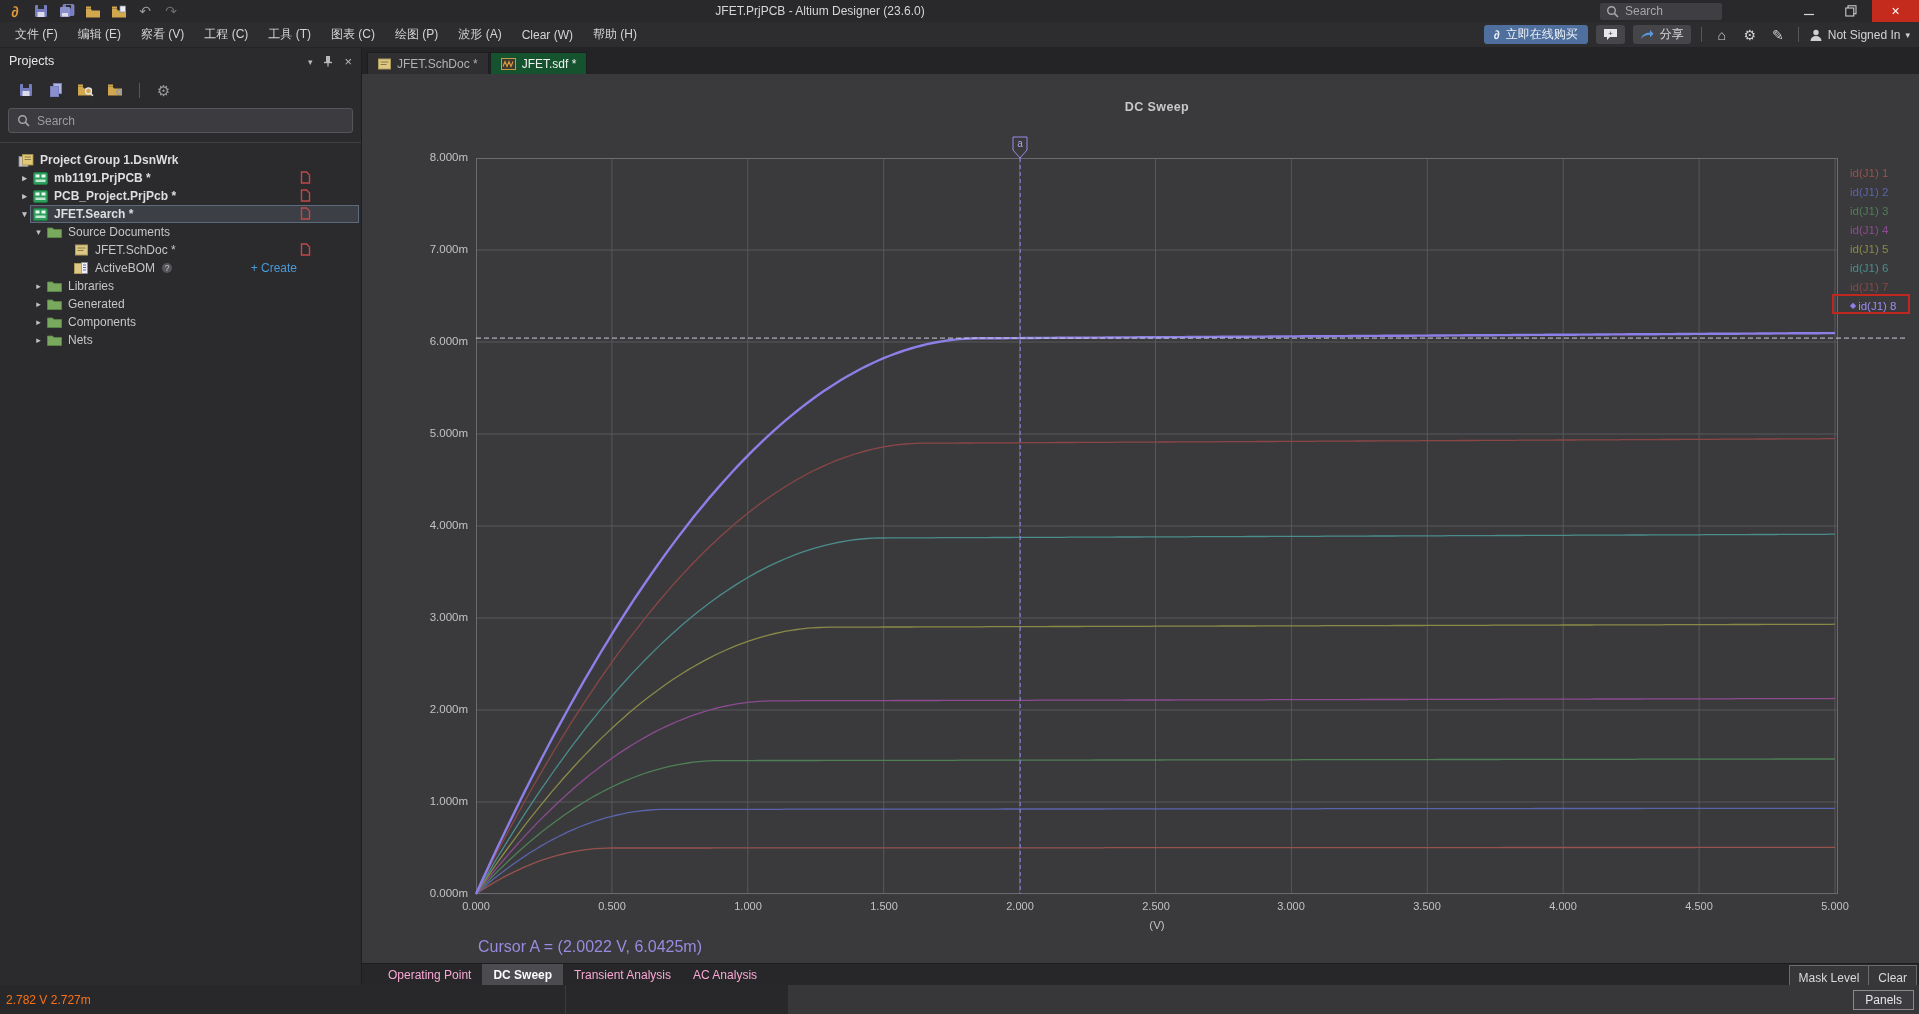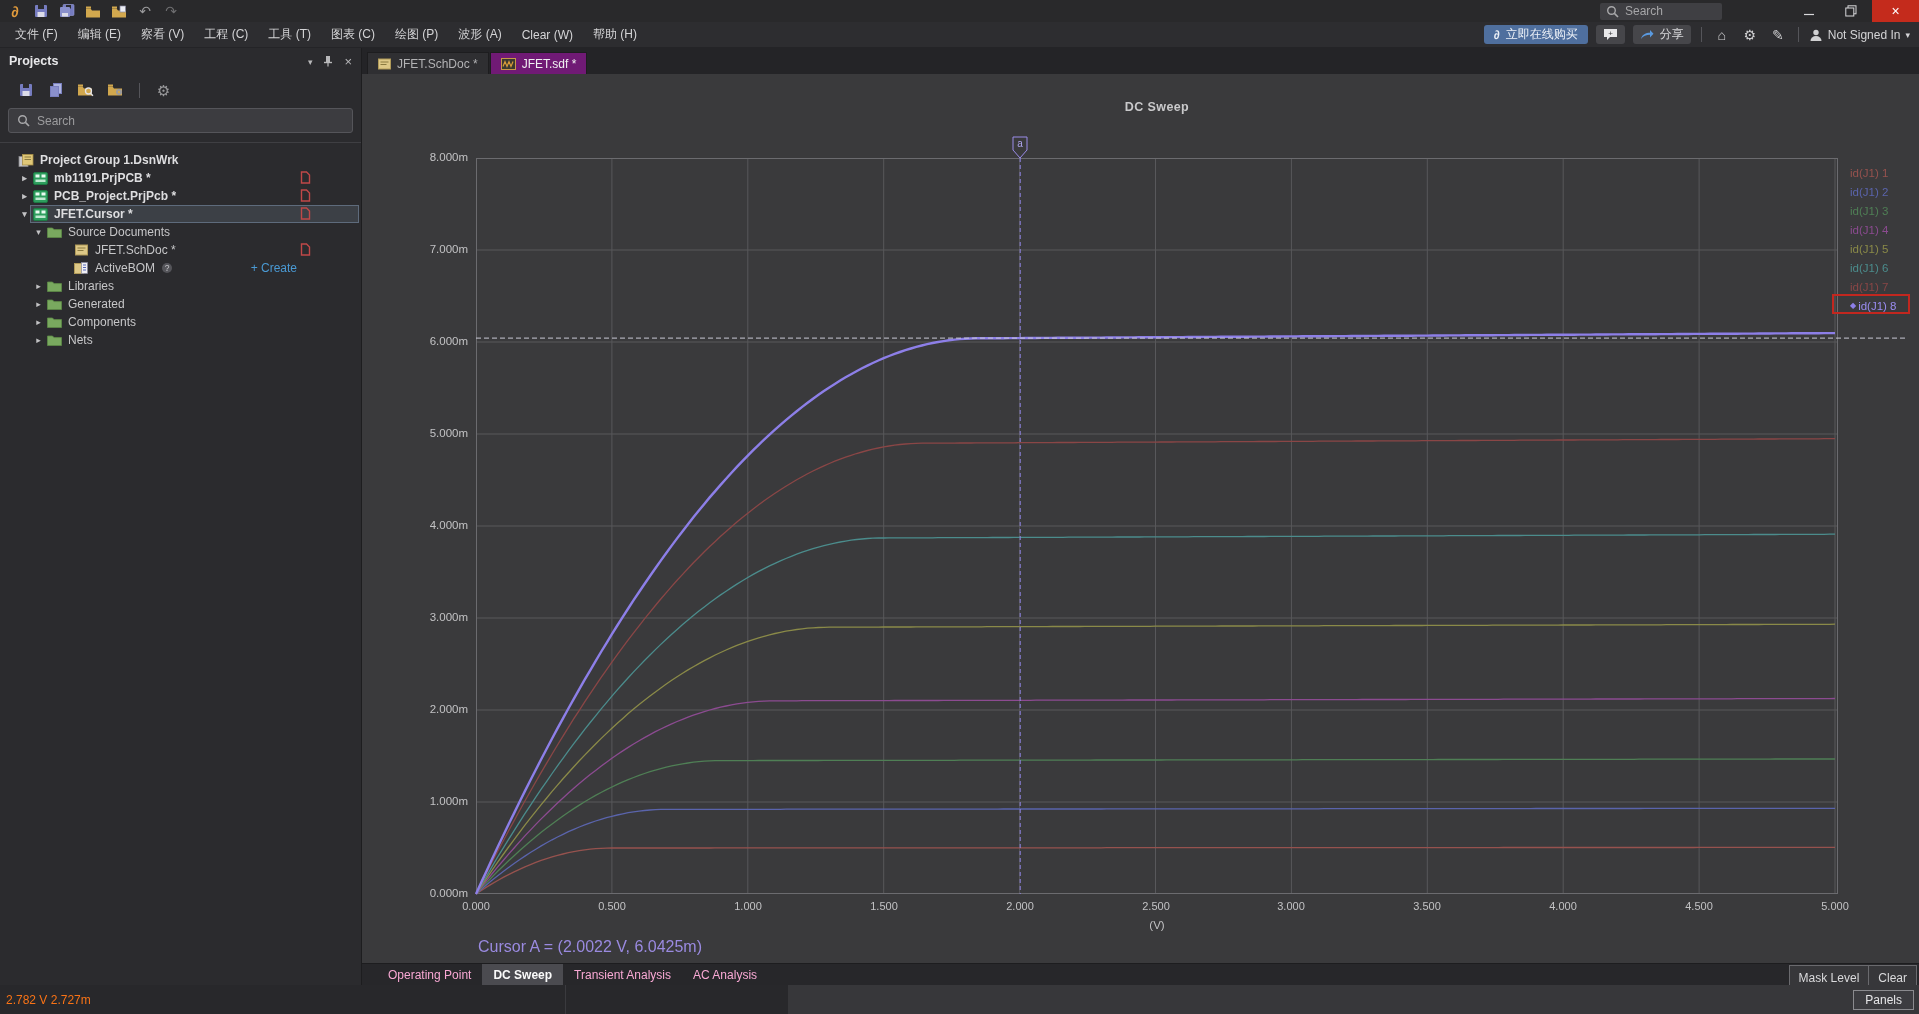--- a/index.html
+++ b/index.html
@@ -24,21 +24,21 @@
   .mb-right{margin-left:auto;display:flex;align-items:center;gap:8px;padding-right:9px}
   .buy-btn{background:#4f6f9e;color:#eef2f8;height:19px;border-radius:3px;display:flex;align-items:center;gap:6px;padding:0 10px;white-space:nowrap}
   .sq-btn{background:#46464a;height:19px;border-radius:3px;display:flex;align-items:center;justify-content:center;padding:0 7px;gap:6px;color:#d8d8da}
   .vdiv{width:1px;height:15px;background:#55555a;margin:0 2px}
   .bare-icon{width:20px;display:flex;align-items:center;justify-content:center;color:#cfcfd1;font-size:14px}
   .signin{display:flex;align-items:center;gap:5px;color:#d4d4d6;white-space:nowrap}
   
   .main{display:flex;height:937px}
   .projects{width:362px;min-width:362px;background:#2b2b2e;border-right:1px solid #1d1d1f;display:flex;flex-direction:column}
   .pp-header{height:26px;display:flex;align-items:center;padding:0 9px}
-  .pp-title{font-weight:bold;font-size:12.5px;color:#e8e8ea}
+  .pp-title{font-weight:normal;font-size:12.5px;color:#e8e8ea}
   .pp-hicons{margin-left:auto;display:flex;gap:11px;align-items:center;color:#b8b8ba}
   .pp-toolbar{height:32px;display:flex;align-items:center;gap:13px;padding-left:17px}
   .pp-tbicon{display:flex;align-items:center;justify-content:center;width:17px}
   .pp-search{margin:2px 8px 9px 8px;height:25px;background:#3c3c40;border:1px solid #55555a;border-radius:3px;
              display:flex;align-items:center;gap:7px;padding:0 8px;color:#9c9c9e}
   .pp-tree{border-top:1px solid #3f3f43;padding-top:8px;flex:1}
   .tree-row{height:18px;display:flex;align-items:center;position:relative;color:#c6c6c8;cursor:default}
   .tree-row>*{position:relative;z-index:1}
   .tree-row.bold{font-weight:bold;color:#dedee0}
   .tree-row.sel::before{content:"";position:absolute;left:30px;right:2px;top:0;bottom:0;background:#3c4046;
@@ -47,21 +47,21 @@
   .ticon{width:18px;display:flex;justify-content:center}
   .tlabel{padding-left:5px;white-space:nowrap}
   .doc-status{position:absolute;right:50px;top:2px}
   .create-link{position:absolute;right:64px;color:#4a9ad4}
   .info-badge{margin-left:6px;display:flex;align-items:center}
   
   .docarea{flex:1;display:flex;flex-direction:column;background:#3a3a3c}
   .tabbar{height:26px;background:#242427;display:flex;align-items:flex-end;padding-left:5px}
   .dtab{height:22px;display:flex;align-items:center;gap:6px;padding:0 10px;background:#2f2f32;
         border:1px solid #1d1d1f;border-bottom:none;color:#b2b2b4;margin-right:1px;white-space:nowrap}
-  .dtab.active{background:#701a75;color:#f0f0f2}
+  .dtab.active{background:#14532d;color:#f0f0f2}
   .chart{position:relative;flex:1;background:#3a3a3c}
   .ct-title{position:absolute;top:26px;left:114px;width:1362px;text-align:center;font-weight:bold;
             color:#c9c9cb;font-size:12.5px;letter-spacing:.4px}
   .ytick{position:absolute;left:40px;width:66px;text-align:right;color:#c2c2c4;font-size:11.5px}
   .xtick{position:absolute;top:826px;width:56px;text-align:center;color:#c2c2c4;font-size:11px}
   .xlabel{position:absolute;top:845px;left:114px;width:1362px;text-align:center;color:#c2c2c4;font-size:11.5px}
   .readout{position:absolute;top:864px;left:116px;color:#9a8ae0;font-size:16px}
   .plotsvg{position:absolute;left:114px;top:84px;overflow:visible}
   .legend-row{position:absolute;left:1488px;width:72px;height:19px;display:flex;align-items:center;
               font-size:11.5px;white-space:nowrap;gap:2px}
@@ -118,20 +118,21 @@
           <rect x="9" y="1" width="5.5" height="6" fill="#eceef4" stroke="#8888a0" stroke-width="0.7"></rect>
         </svg>
       </span>
       <span class="tb-icon">
         <span class="glyph" style="font-size:14px">↶</span>
       </span>
       <span class="tb-icon">
         <span class="glyph" style="font-size:14px;color:#6e6e70">↷</span>
       </span>
     </div>
+  <div class="tb-title">JFET.PrjPCB - Altium Designer (23.6.0)</div>
   <div class="tb-right">
     <div class="tb-search">
       <span id="tbsearch-icon">
           <svg width="13" height="13">
             <circle cx="5.5" cy="5.5" r="3.8" fill="none" stroke="#a8a8aa" stroke-width="1.4"></circle>
             <line x1="8.4" y1="8.4" x2="12" y2="12" stroke="#a8a8aa" stroke-width="1.6"></line>
           </svg>
         </span>
       <span>Search</span>
     </div>
@@ -329,21 +330,21 @@
           <span style="width:18px"></span>
           <span class="arrow">▾</span>
           <span class="ticon">
             <svg width="15" height="13">
               <rect x="0.5" y="0.5" width="14" height="12" rx="1.5" fill="#2e9e5e" stroke="#1e7a44"></rect>
               <rect x="2.5" y="2.5" width="4" height="3" fill="#eafbf1"></rect>
               <rect x="8.5" y="2.5" width="4" height="3" fill="#eafbf1"></rect>
               <rect x="2.5" y="7.5" width="10" height="2.5" fill="#bfe8d0"></rect>
             </svg>
           </span>
-          <span class="tlabel">JFET.Cursor *</span>
+          <span class="tlabel">JFET.Search *</span>
           <span class="doc-status">
             <svg width="11" height="13">
               <path d="M1.5,1 h5 l3,3 v8 h-8 z" fill="none" stroke="#c04848" stroke-width="1.4"></path>
             </svg>
           </span>
         </div>
         <div class="tree-row">
           <span style="width:32px"></span>
           <span class="arrow">▾</span>
           <span class="ticon">

